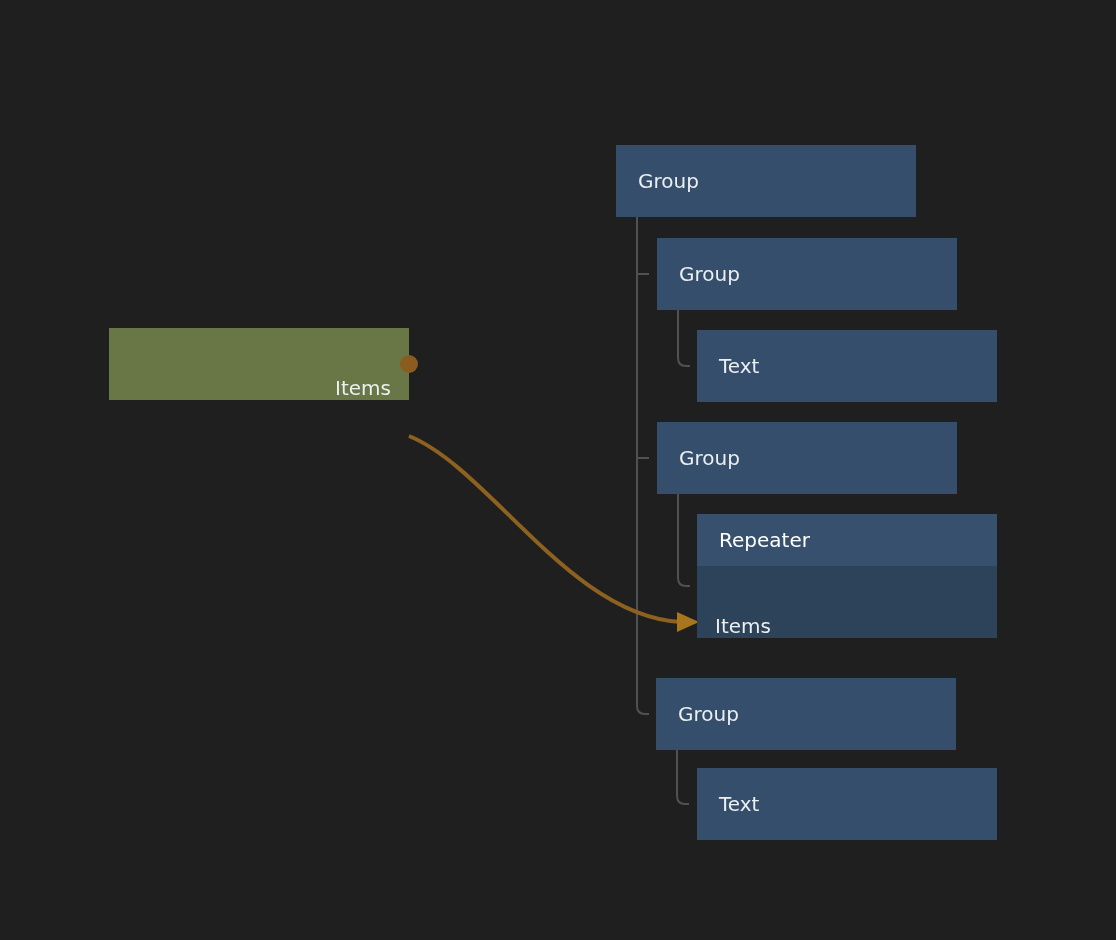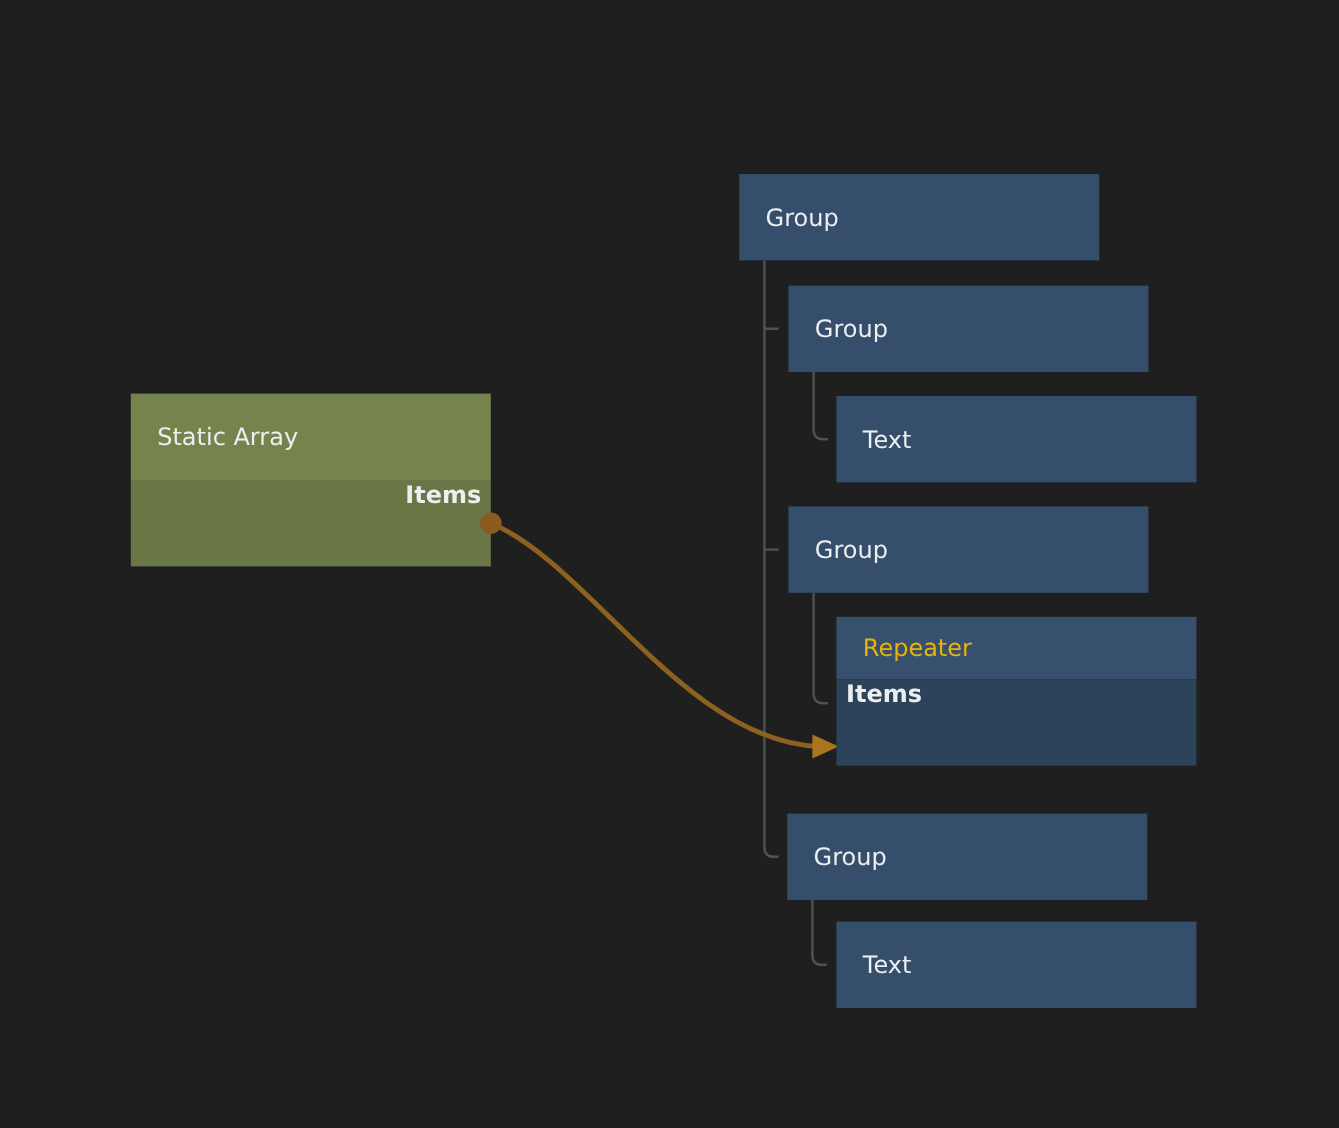--- a/index.html
+++ b/index.html
@@ -29,25 +29,24 @@
     display: flex;
     align-items: center;
     padding: 0 22px;
     font-size: 20px;
     box-sizing: border-box;
     text-align: center;
   }
   .node-row {
     position: relative;
     display: flex;
-    align-items: flex-start;
-    padding: 0 8px;
+    align-items: flex-end;
+    padding: 0 18px;
     font-size: 20px;
     box-sizing: border-box;
-    font-weight: bold;
   }
   .node-row.align-right {
     justify-content: flex-end;
   }
   .port-dot {
     position: absolute;
     width: 18px;
     height: 18px;
     border-radius: 50%;
     top: 50%;
@@ -64,40 +63,39 @@
   <svg id="links-svg" width="1116" height="940" viewBox="0 0 1116 940">
       <path d="M637,217 V706 Q637,714 645,714 H649 M637,274 H649 M637,458 H649" fill="none" stroke="#505153" stroke-width="2"></path>
       <path d="M678,310 V358 Q678,366 686,366 H690" fill="none" stroke="#505153" stroke-width="2"></path>
       <path d="M678,494 V578 Q678,586 686,586 H690" fill="none" stroke="#505153" stroke-width="2"></path>
       <path d="M677,750 V796 Q677,804 685,804 H689" fill="none" stroke="#505153" stroke-width="2"></path>
       <path d="M409,436 C490,469 570,616 681,622" fill="none" stroke="#8d611f" stroke-width="4"></path>
       <path d="M699,622 L677,612 L677,632 Z" fill="#a9761f"></path>
     </svg>
   <div id="nodes-layer">
       <div class="node" style="left: 109px; top: 328px; width: 300px;">
-        <div class="node-header" style="height: 72px; background: rgb(117, 131, 77); color: rgb(236, 238, 240);">Static Array</div>
         <div class="node-row align-right" style="height: 72px; background: rgb(105, 119, 70); color: rgb(236, 238, 240);">
           <span>Items</span>
           <span class="port-dot out" style="background: rgb(138, 92, 31);"></span>
         </div>
       </div>
       <div class="node" style="left: 616px; top: 145px; width: 300px;">
         <div class="node-header" style="height: 72px; background: rgb(52, 78, 107); color: rgb(236, 238, 240);">Group</div>
       </div>
       <div class="node" style="left: 657px; top: 238px; width: 300px;">
         <div class="node-header" style="height: 72px; background: rgb(52, 78, 107); color: rgb(236, 238, 240);">Group</div>
       </div>
       <div class="node" style="left: 697px; top: 330px; width: 300px;">
         <div class="node-header" style="height: 72px; background: rgb(52, 78, 107); color: rgb(236, 238, 240);">Text</div>
       </div>
       <div class="node" style="left: 657px; top: 422px; width: 300px;">
         <div class="node-header" style="height: 72px; background: rgb(52, 78, 107); color: rgb(236, 238, 240);">Group</div>
       </div>
       <div class="node" style="left: 697px; top: 514px; width: 300px;">
-        <div class="node-header" style="height: 52px; background: rgb(54, 80, 109); color: #eab308;">Repeater</div>
+        <div class="node-header" style="height: 52px; background: rgb(54, 80, 109); color: #ffffff;">Repeater</div>
         <div class="node-row" style="height: 72px; background: rgb(45, 67, 89); color: rgb(236, 238, 240);">
           <span>Items</span>
         </div>
       </div>
       <div class="node" style="left: 656px; top: 678px; width: 300px;">
         <div class="node-header" style="height: 72px; background: rgb(52, 78, 107); color: rgb(236, 238, 240);">Group</div>
       </div>
       <div class="node" style="left: 697px; top: 768px; width: 300px;">
         <div class="node-header" style="height: 72px; background: rgb(52, 78, 107); color: rgb(236, 238, 240);">Text</div>
       </div>

